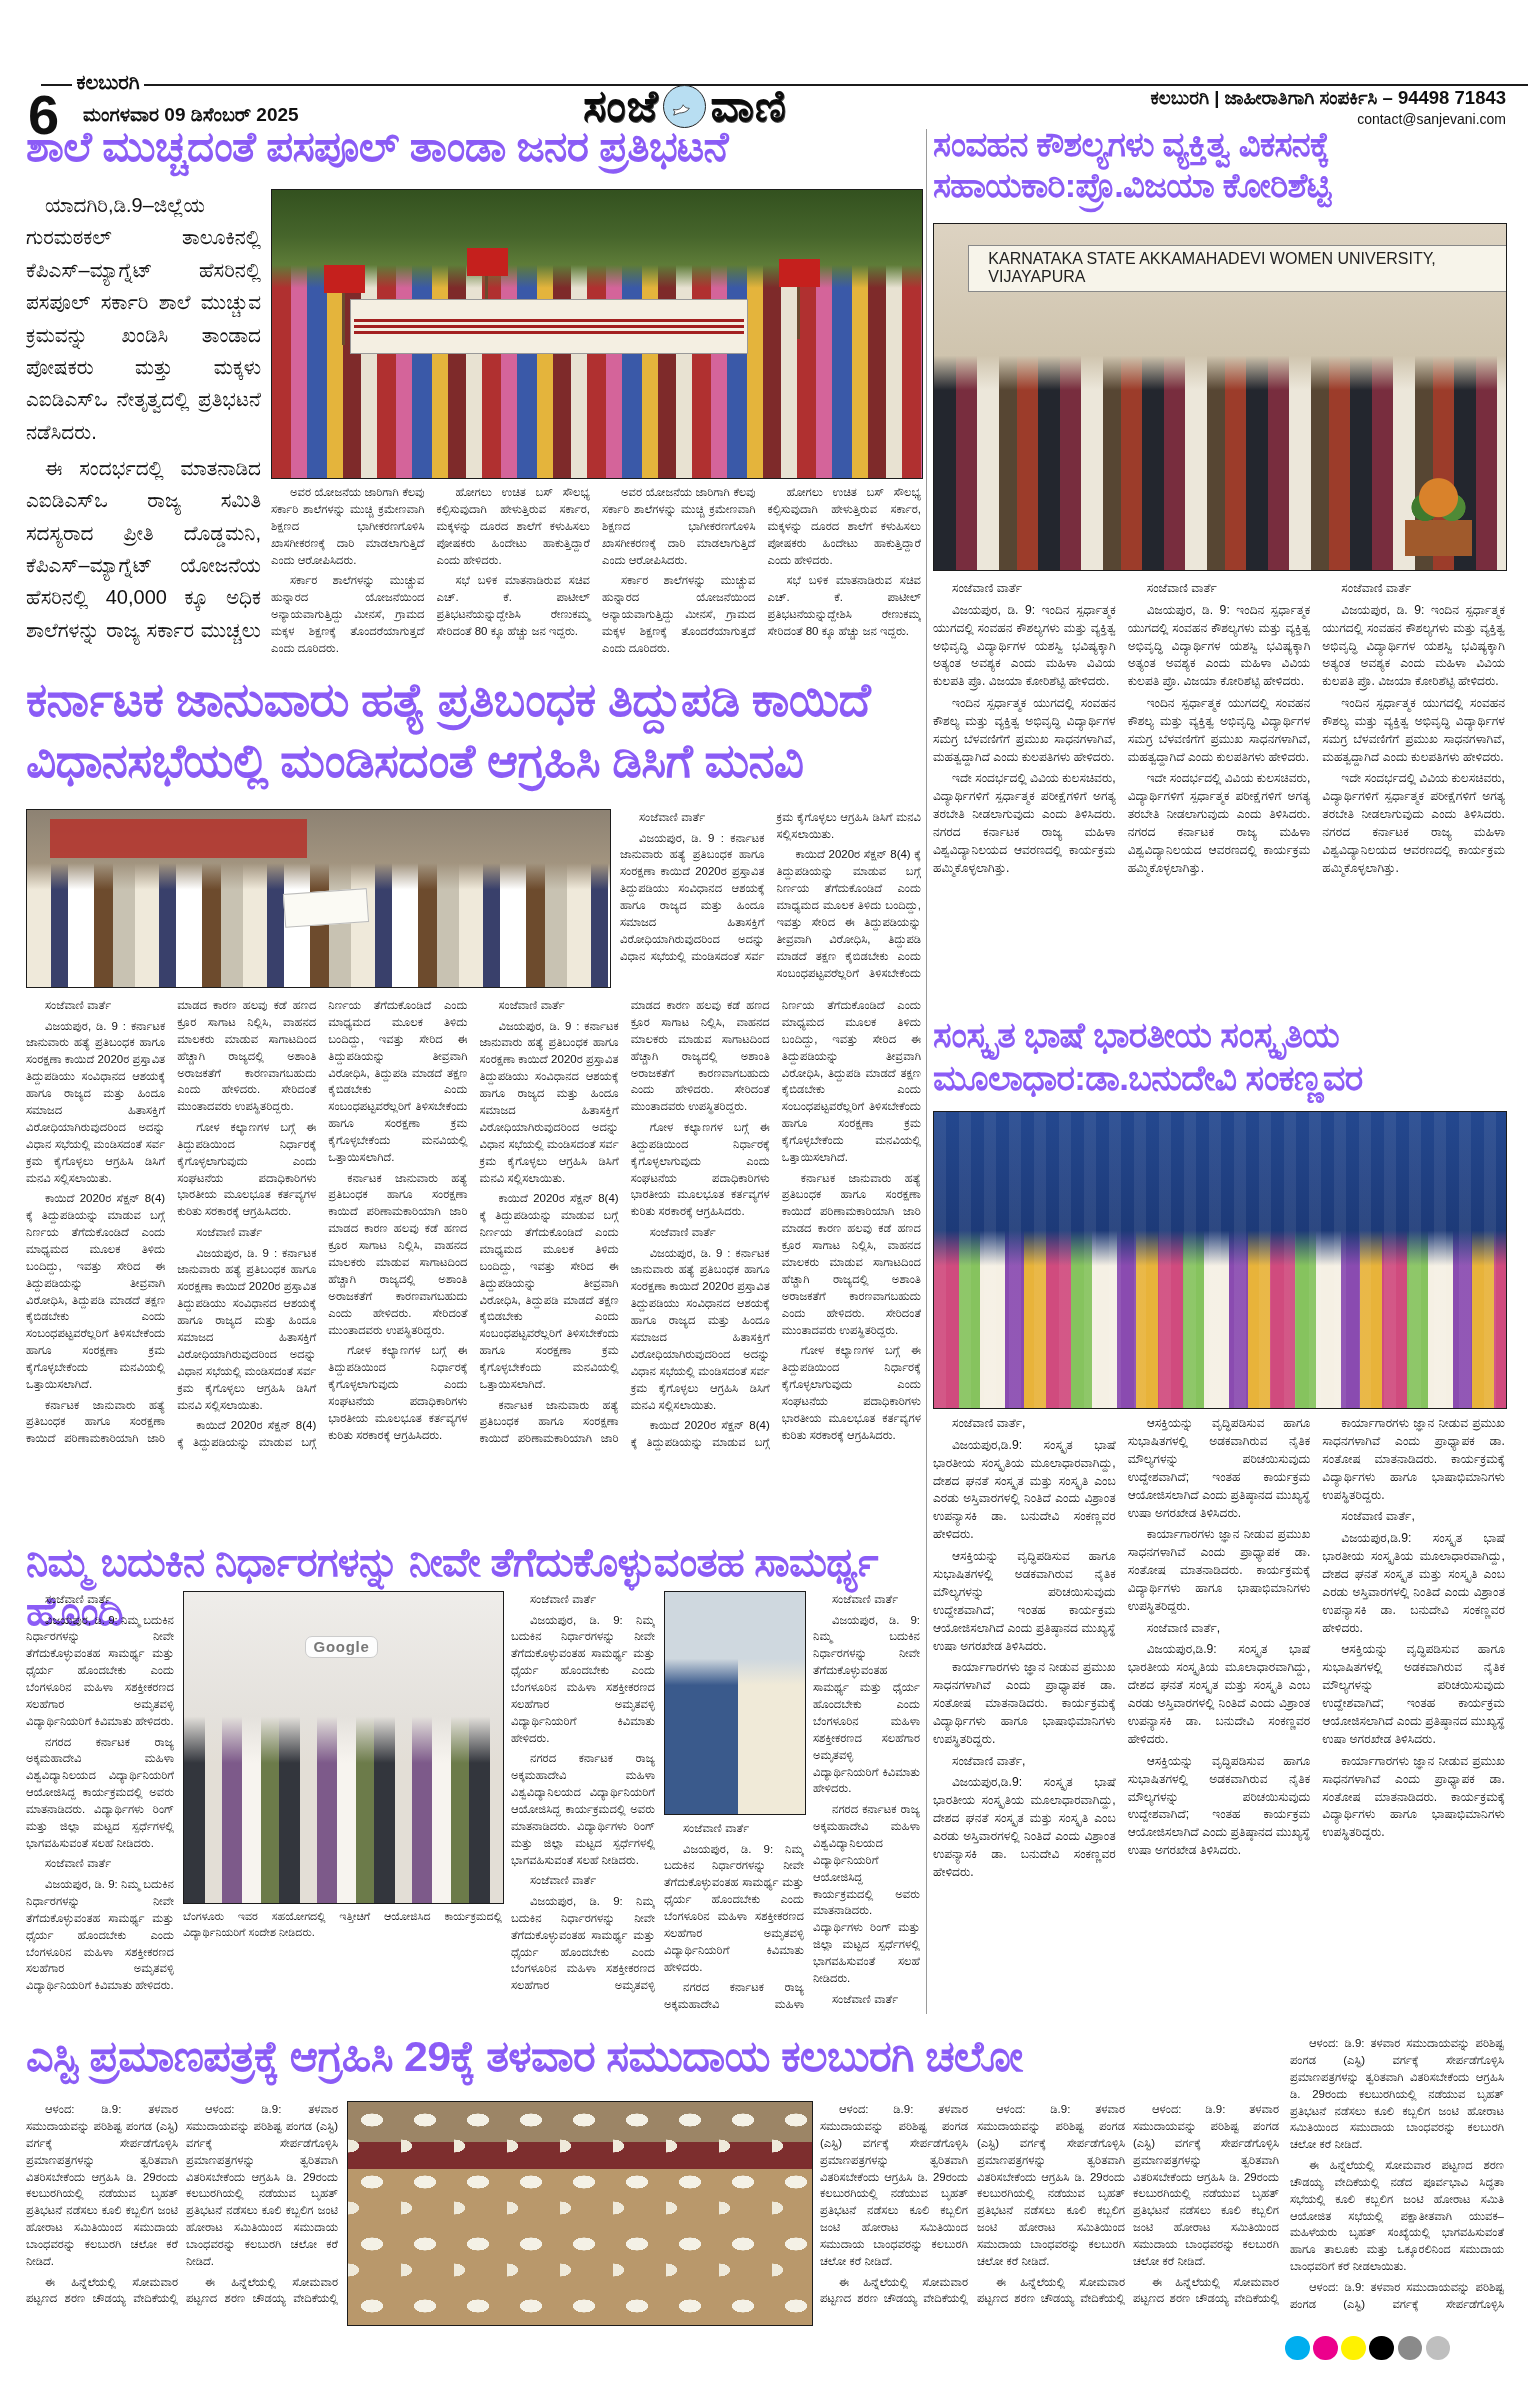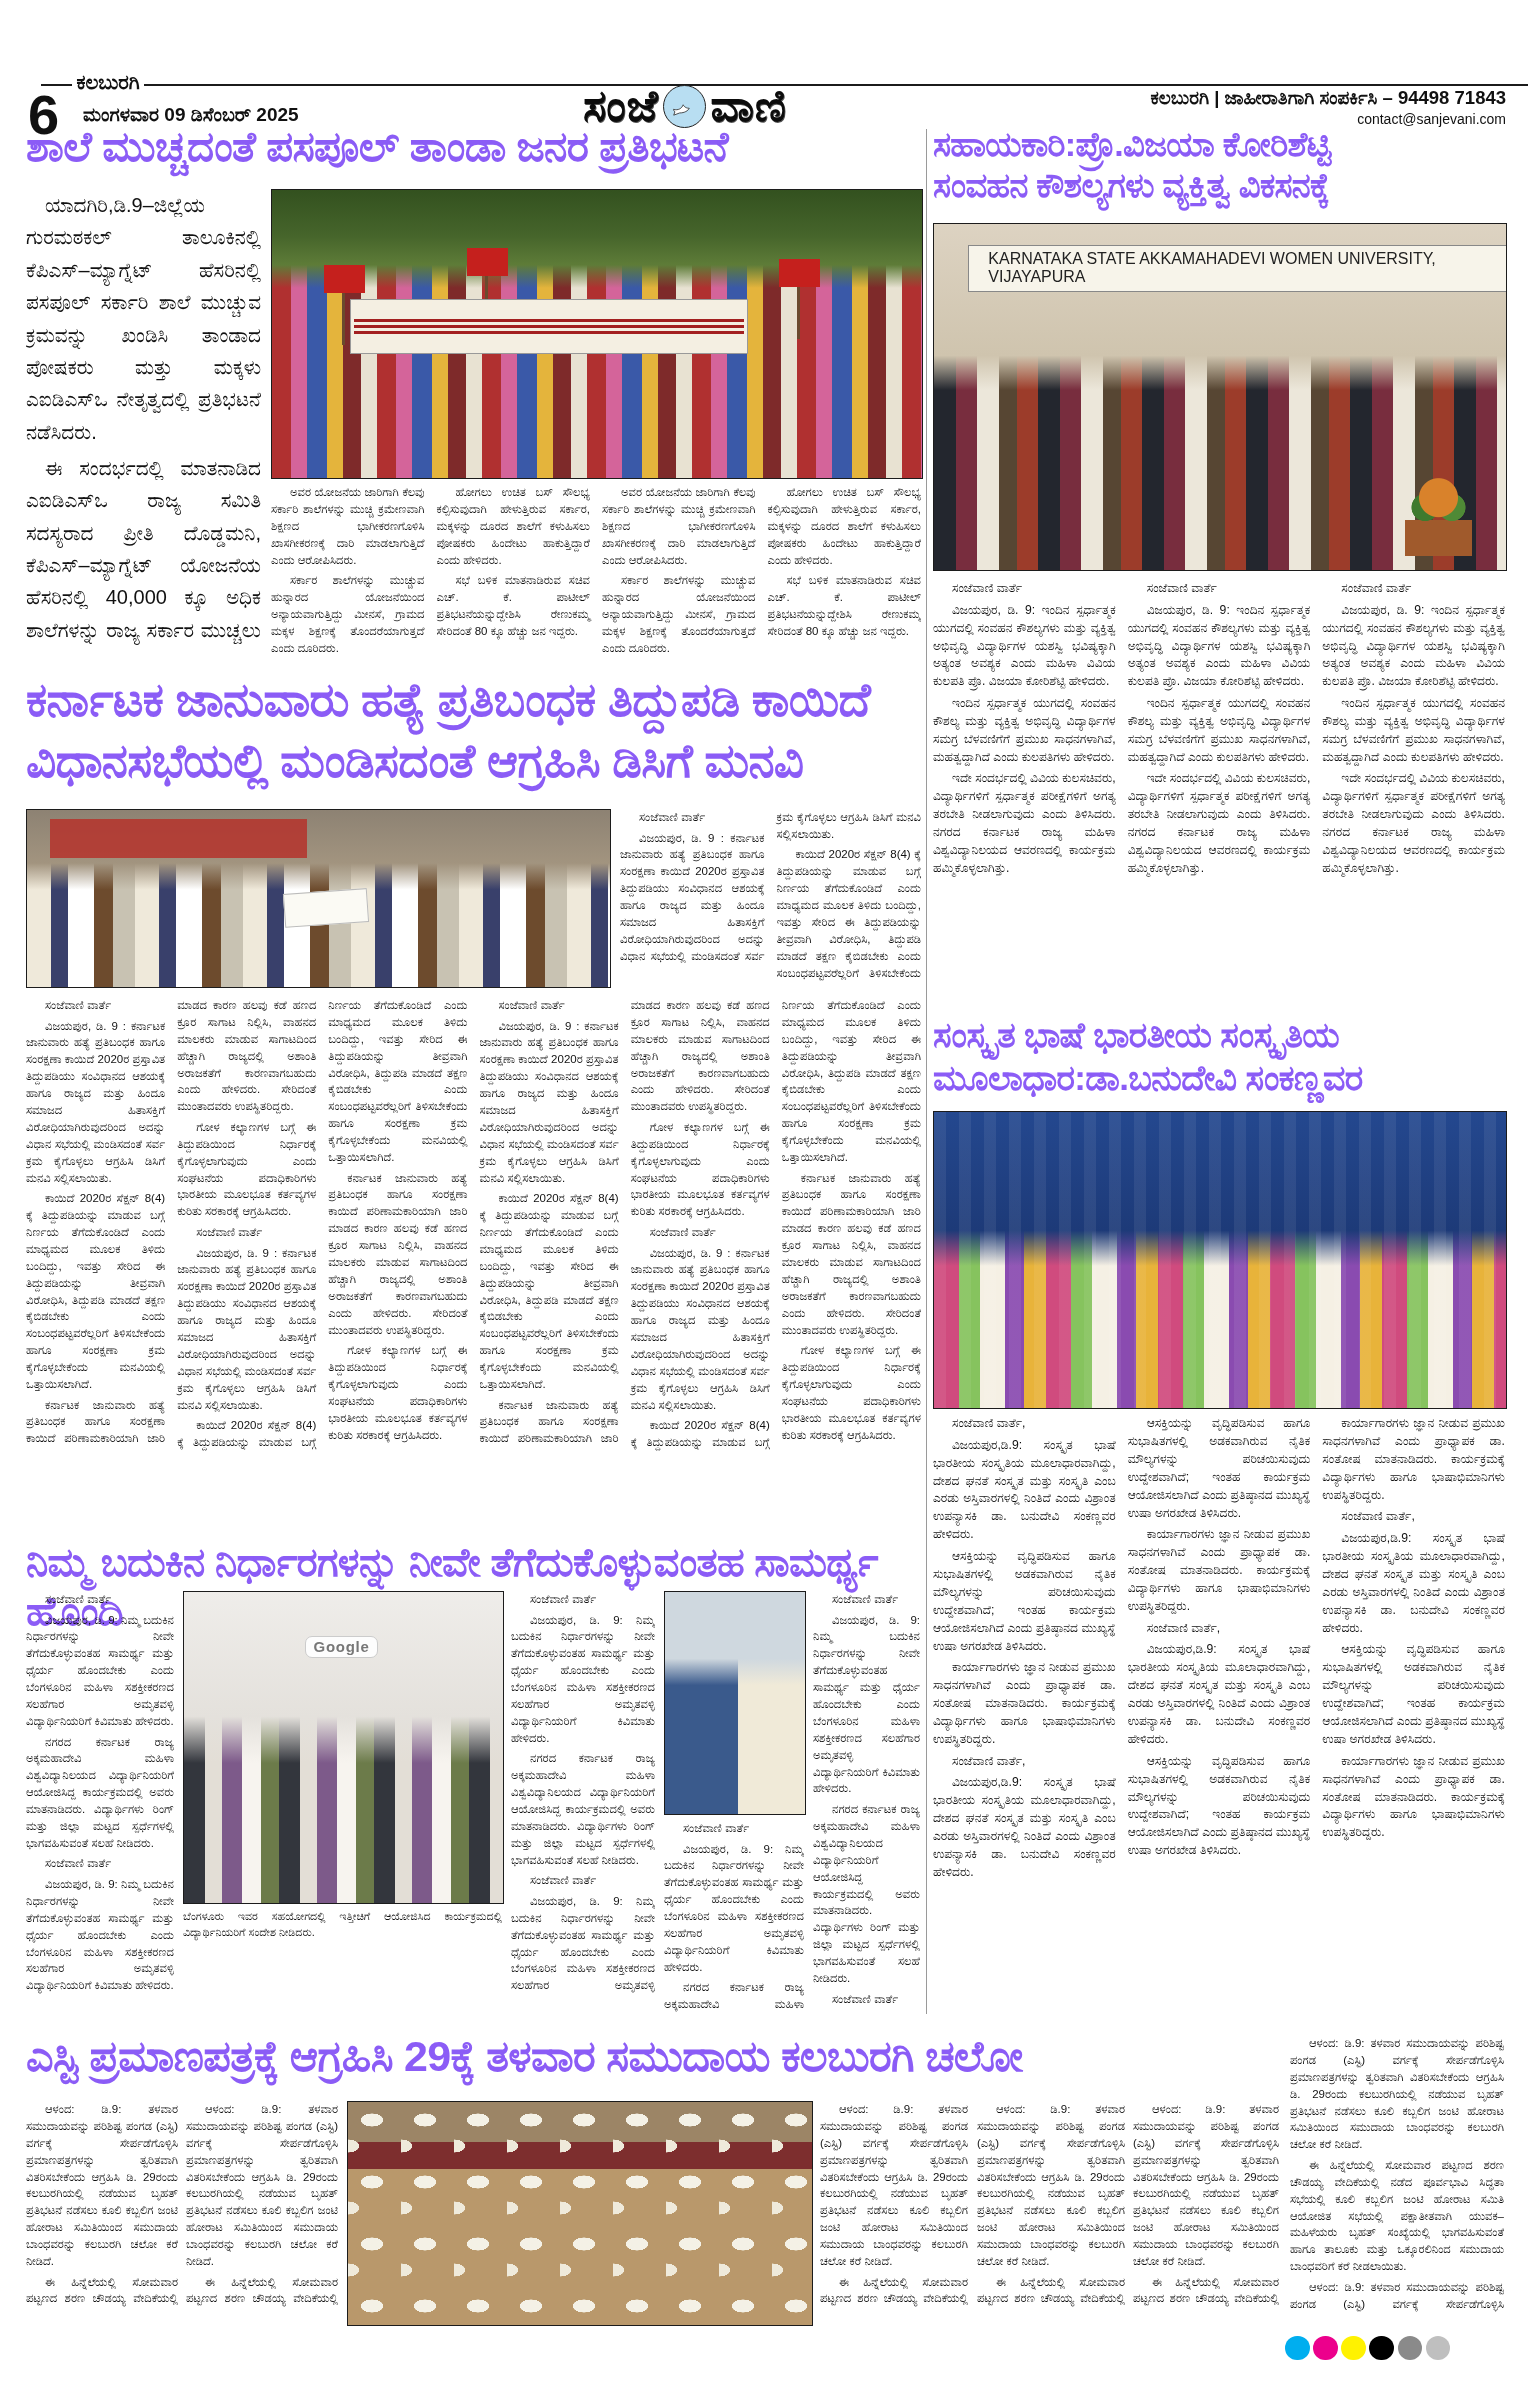--- a/index.html
+++ b/index.html
@@ -117,22 +117,22 @@
       <p class="para">ಸರ್ಕಾರ ಶಾಲೆಗಳನ್ನು ಮುಚ್ಚುವ ಹುನ್ನಾರದ ಯೋಜನೆಯಿಂದ ಅನ್ಯಾಯವಾಗುತ್ತಿದ್ದು ಮೀನಸೆ, ಗ್ರಾಮದ ಮಕ್ಕಳ ಶಿಕ್ಷಣಕ್ಕೆ ತೊಂದರೆಯಾಗುತ್ತದೆ ಎಂದು ದೂರಿದರು.</p>
       <p class="para">ಹೋಗಲು ಉಚಿತ ಬಸ್ ಸೌಲಭ್ಯ ಕಲ್ಪಿಸುವುದಾಗಿ ಹೇಳುತ್ತಿರುವ ಸರ್ಕಾರ, ಮಕ್ಕಳನ್ನು ದೂರದ ಶಾಲೆಗೆ ಕಳುಹಿಸಲು ಪೋಷಕರು ಹಿಂದೇಟು ಹಾಕುತ್ತಿದ್ದಾರೆ ಎಂದು ಹೇಳಿದರು.</p>
       <p class="para">ಸಭೆ ಬಳಿಕ ಮಾತನಾಡಿರುವ ಸಚಿವ ಎಚ್. ಕೆ. ಪಾಟೀಲ್ ಪ್ರತಿಭಟನೆಯನ್ನುದ್ದೇಶಿಸಿ ರೇಣುಕಮ್ಮ ಸೇರಿದಂತೆ 80 ಕ್ಕೂ ಹೆಚ್ಚು ಜನ ಇದ್ದರು.</p>
       <p class="para">ಅವರ ಯೋಜನೆಯ ಜಾರಿಗಾಗಿ ಕೆಲವು ಸರ್ಕಾರಿ ಶಾಲೆಗಳನ್ನು ಮುಚ್ಚಿ ಕ್ರಮೇಣವಾಗಿ ಶಿಕ್ಷಣದ ಭಾಗೀಕರಣಗೊಳಿಸಿ ಖಾಸಗೀಕರಣಕ್ಕೆ ದಾರಿ ಮಾಡಲಾಗುತ್ತಿದೆ ಎಂದು ಆರೋಪಿಸಿದರು.</p>
       <p class="para">ಸರ್ಕಾರ ಶಾಲೆಗಳನ್ನು ಮುಚ್ಚುವ ಹುನ್ನಾರದ ಯೋಜನೆಯಿಂದ ಅನ್ಯಾಯವಾಗುತ್ತಿದ್ದು ಮೀನಸೆ, ಗ್ರಾಮದ ಮಕ್ಕಳ ಶಿಕ್ಷಣಕ್ಕೆ ತೊಂದರೆಯಾಗುತ್ತದೆ ಎಂದು ದೂರಿದರು.</p>
       <p class="para">ಹೋಗಲು ಉಚಿತ ಬಸ್ ಸೌಲಭ್ಯ ಕಲ್ಪಿಸುವುದಾಗಿ ಹೇಳುತ್ತಿರುವ ಸರ್ಕಾರ, ಮಕ್ಕಳನ್ನು ದೂರದ ಶಾಲೆಗೆ ಕಳುಹಿಸಲು ಪೋಷಕರು ಹಿಂದೇಟು ಹಾಕುತ್ತಿದ್ದಾರೆ ಎಂದು ಹೇಳಿದರು.</p>
       <p class="para">ಸಭೆ ಬಳಿಕ ಮಾತನಾಡಿರುವ ಸಚಿವ ಎಚ್. ಕೆ. ಪಾಟೀಲ್ ಪ್ರತಿಭಟನೆಯನ್ನುದ್ದೇಶಿಸಿ ರೇಣುಕಮ್ಮ ಸೇರಿದಂತೆ 80 ಕ್ಕೂ ಹೆಚ್ಚು ಜನ ಇದ್ದರು.</p>
     </div>
 
   <div class="headline" style="left:933px;top:124px;width:572px;font-size:34px;">
+    <span style="display:block;">ಸಂವಹನ ಕೌಶಲ್ಯಗಳು ವ್ಯಕ್ತಿತ್ವ ವಿಕಸನಕ್ಕೆ</span>
     <span style="display:block;">ಸಹಾಯಕಾರಿ:ಪ್ರೊ.ವಿಜಯಾ ಕೋರಿಶೆಟ್ಟಿ</span>
-    <span style="display:block;">ಸಂವಹನ ಕೌಶಲ್ಯಗಳು ವ್ಯಕ್ತಿತ್ವ ವಿಕಸನಕ್ಕೆ</span>
   </div>
   <div class="photo ph-univ" style="left:933px;top:223px;width:572px;height:346px;">
     <div class="ph-univ-banner">KARNATAKA STATE AKKAMAHADEVI WOMEN UNIVERSITY, VIJAYAPURA</div>
     <div class="ph-plant"></div>
   </div>
   <div class="cols fs-m" style="left:933px;top:580px;width:572px;height:423px;column-count:3;">
       <p class="para">ಸಂಜೆವಾಣಿ ವಾರ್ತೆ</p>
       <p class="para">ವಿಜಯಪುರ, ಡಿ. 9: ಇಂದಿನ ಸ್ಪರ್ಧಾತ್ಮಕ ಯುಗದಲ್ಲಿ ಸಂವಹನ ಕೌಶಲ್ಯಗಳು ಮತ್ತು ವ್ಯಕ್ತಿತ್ವ ಅಭಿವೃದ್ಧಿ ವಿದ್ಯಾರ್ಥಿಗಳ ಯಶಸ್ವಿ ಭವಿಷ್ಯಕ್ಕಾಗಿ ಅತ್ಯಂತ ಅವಶ್ಯಕ ಎಂದು ಮಹಿಳಾ ವಿವಿಯ ಕುಲಪತಿ ಪ್ರೊ. ವಿಜಯಾ ಕೋರಿಶೆಟ್ಟಿ ಹೇಳಿದರು.</p>
       <p class="para">ಇಂದಿನ ಸ್ಪರ್ಧಾತ್ಮಕ ಯುಗದಲ್ಲಿ ಸಂವಹನ ಕೌಶಲ್ಯ ಮತ್ತು ವ್ಯಕ್ತಿತ್ವ ಅಭಿವೃದ್ಧಿ ವಿದ್ಯಾರ್ಥಿಗಳ ಸಮಗ್ರ ಬೆಳವಣಿಗೆಗೆ ಪ್ರಮುಖ ಸಾಧನಗಳಾಗಿವೆ, ಮಹತ್ವದ್ದಾಗಿದೆ ಎಂದು ಕುಲಪತಿಗಳು ಹೇಳಿದರು.</p>
       <p class="para">ಇದೇ ಸಂದರ್ಭದಲ್ಲಿ ವಿವಿಯ ಕುಲಸಚಿವರು, ವಿದ್ಯಾರ್ಥಿಗಳಿಗೆ ಸ್ಪರ್ಧಾತ್ಮಕ ಪರೀಕ್ಷೆಗಳಿಗೆ ಅಗತ್ಯ ತರಬೇತಿ ನೀಡಲಾಗುವುದು ಎಂದು ತಿಳಿಸಿದರು. ನಗರದ ಕರ್ನಾಟಕ ರಾಜ್ಯ ಮಹಿಳಾ ವಿಶ್ವವಿದ್ಯಾನಿಲಯದ ಆವರಣದಲ್ಲಿ ಕಾರ್ಯಕ್ರಮ ಹಮ್ಮಿಕೊಳ್ಳಲಾಗಿತ್ತು.</p>

